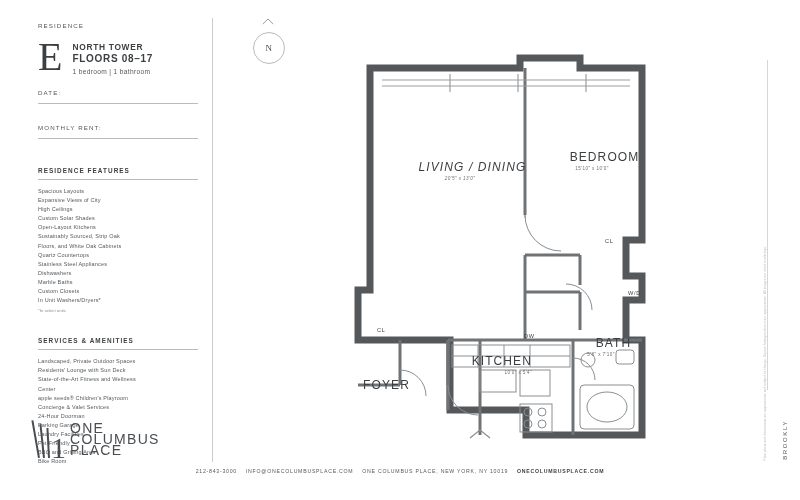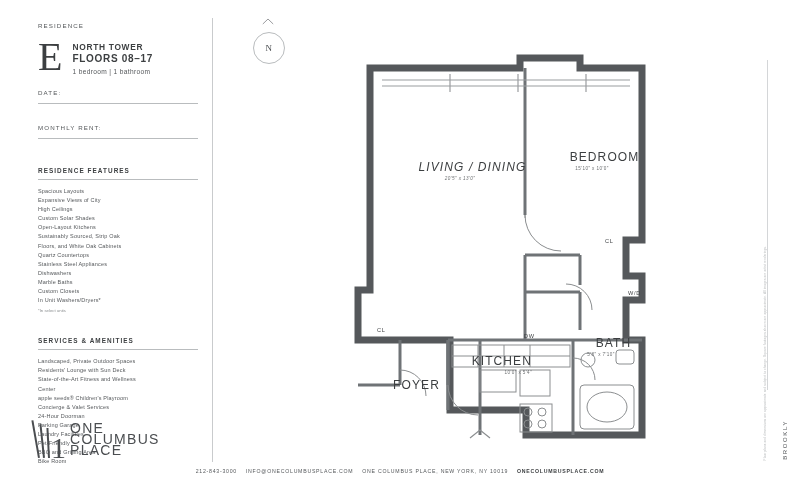--- a/index.html
+++ b/index.html
@@ -460,21 +460,21 @@
   <div class="room" style="left:432px; top:354px; width:100px;text-align:right;">
     <div class="name">KITCHEN</div>
     <div class="dims">10'0" x 5'4"</div>
   </div>
 
   <div class="room" style="left:556px; top:336px; width:90px;">
     <div class="name">BATH</div>
     <div class="dims">5'8" x 7'10"</div>
   </div>
 
-  <div class="room" style="left:359px; top:378px; width:90px;">
+  <div class="room" style="left:329px; top:378px; width:90px;">
     <div class="name">FOYER</div>
   </div>
 
   <div class="small-label" style="left:377px; top:327px;">CL</div>
   <div class="small-label" style="left:605px; top:238px;">CL</div>
   <div class="small-label" style="left:628px; top:290px;">W/D</div>
   <div class="small-label" style="left:524px; top:333px;">DW</div>
 
   <div class="right-rule"></div>
   <div class="disclaimer-vert">Floor plans and dimensions are approximate and subject to change. Square footages shown are approximate. All images are artist renderings.</div>

